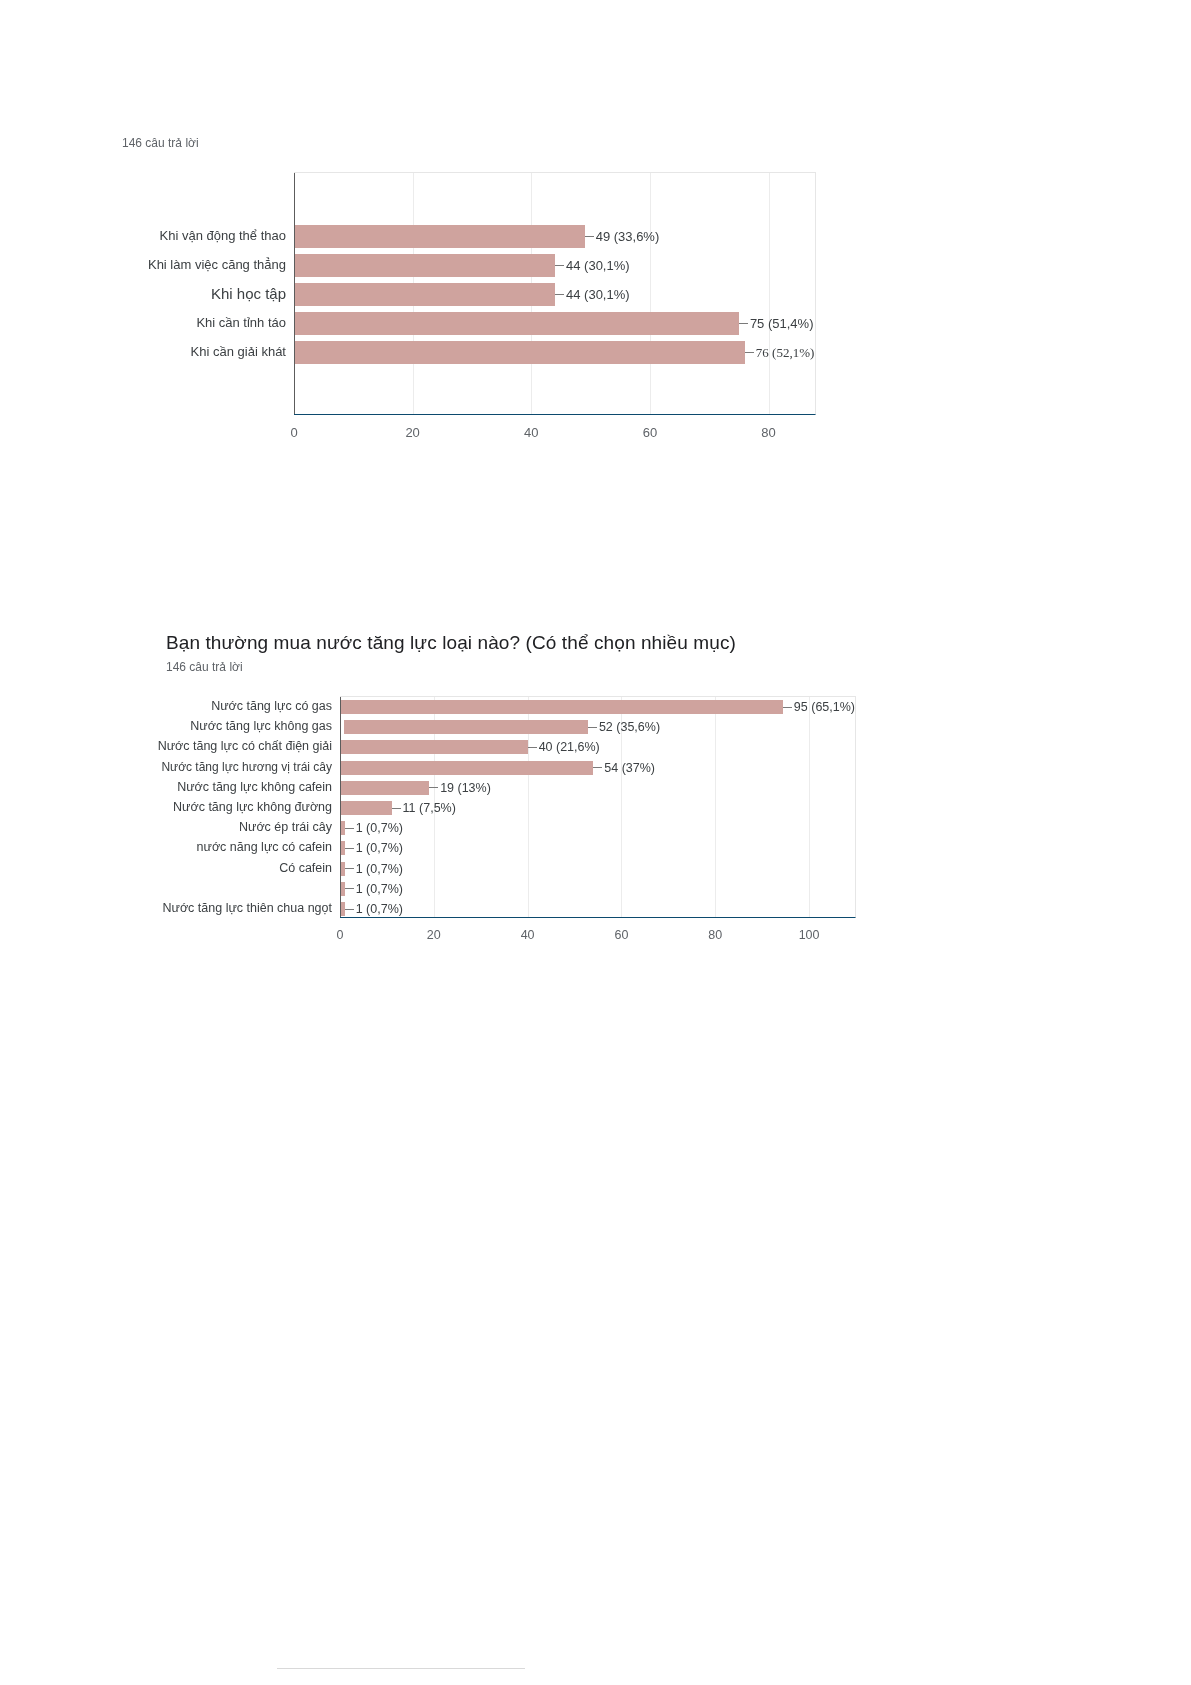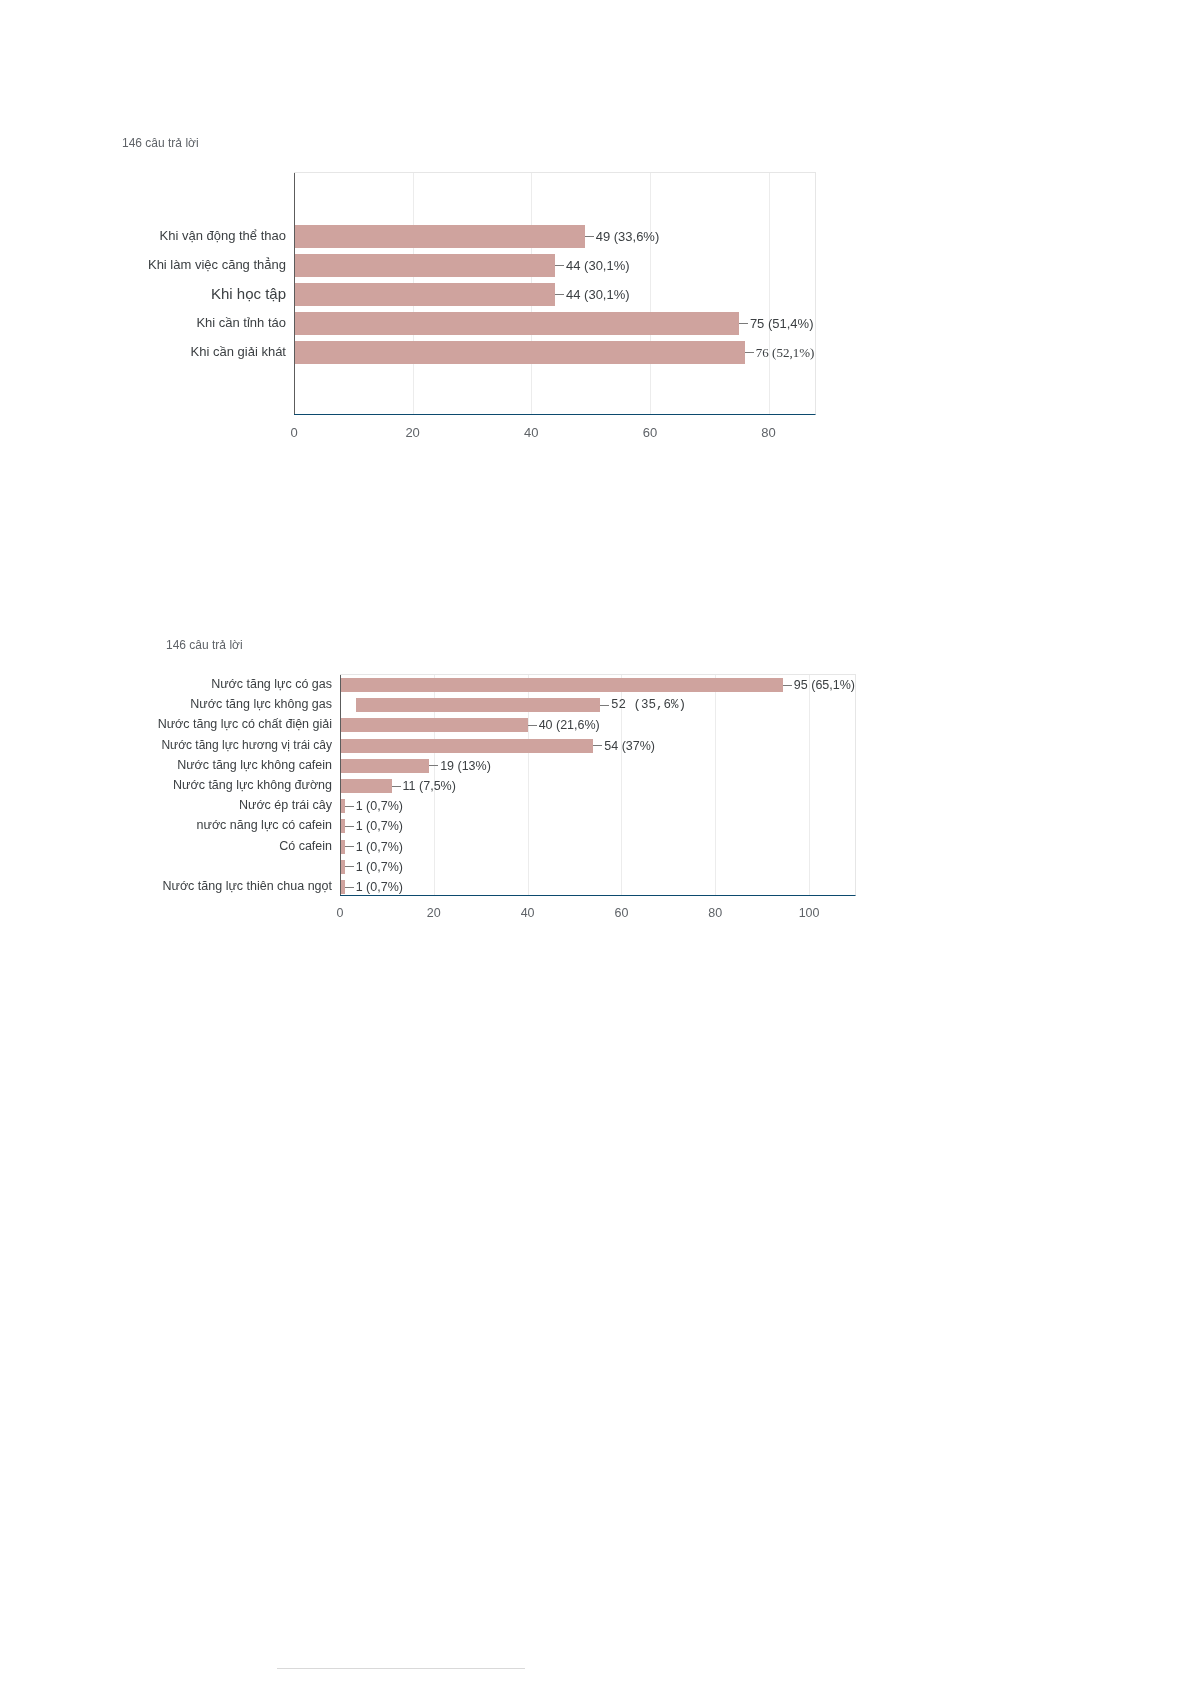--- a/index.html
+++ b/index.html
@@ -188,20 +188,21 @@
         <div class="xtick" style="left: 0px; font-size: 13px;">0</div>
         <div class="xtick" style="left: 118.636px; font-size: 13px;">20</div>
         <div class="xtick" style="left: 237.273px; font-size: 13px;">40</div>
         <div class="xtick" style="left: 355.909px; font-size: 13px;">60</div>
         <div class="xtick" style="left: 474.545px; font-size: 13px;">80</div>
       </div>
   </div>
 </div>
 
 <div class="chart-block" id="block-1" style="left:166px; top:632px;">
+  <div class="chart-title">Bạn thường mua nước tăng lực loại nào? (Có thể chọn nhiều mục)</div>
   <div class="chart-subtitle">146 câu trả lời</div>
 
   <div class="plot-wrap" id="wrap-1" style="margin-top: 22px; height: 256px;">
     <div class="ylabels" id="ylabels-1" style="left: -2px; width: 168px; top: 0px;">
         <div class="ylabel" style="position: absolute; right: 0px; top: -0.0999999px; height: 20.2px; width: 100%; font-size: 12.5px;">Nước tăng lực có gas</div>
         <div class="ylabel" style="position: absolute; right: 0px; top: 20.1px; height: 20.2px; width: 100%; font-size: 12.5px;">Nước tăng lực không gas</div>
         <div class="ylabel" style="position: absolute; right: 0px; top: 40.3px; height: 20.2px; width: 100%; font-size: 12.5px;">Nước tăng lực có chất điện giải</div>
         <div class="ylabel" style="position: absolute; right: 0px; top: 60.5px; height: 20.2px; width: 100%; font-size: 12px;">Nước tăng lực hương vị trái cây</div>
         <div class="ylabel" style="position: absolute; right: 0px; top: 80.7px; height: 20.2px; width: 100%; font-size: 12.5px;">Nước tăng lực không cafein</div>
         <div class="ylabel" style="position: absolute; right: 0px; top: 100.9px; height: 20.2px; width: 100%; font-size: 12.5px;">Nước tăng lực không đường</div>
@@ -218,21 +219,21 @@
         <div class="gridline" style="left: 375.273px;"></div>
         <div class="gridline" style="left: 469.091px;"></div>
         <div class="axis-line"></div>
         <div class="row" style="position: absolute; left: 0px; top: 3px; height: 14px; width: 100%;">
           <div class="bar" style="width: 445.636px; background: rgb(207, 163, 158);"></div>
           <div class="bar-callout" style="font-size: 12.5px;">
             <span class="leader"></span>
             <span>95 (65,1%)</span>
           </div>
         </div>
-        <div class="row" style="position: absolute; left: 16px; top: 23.2px; height: 14px; width: 100%; font-family: Liberation Mono, monospace;">
+        <div class="row" style="position: absolute; left: 4px; top: 23.2px; height: 14px; width: 100%;">
           <div class="bar" style="width: 243.927px; background: rgb(207, 163, 158);"></div>
           <div class="bar-callout" style="font-size: 12.5px;">
             <span class="leader"></span>
             <span>52 (35,6%)</span>
           </div>
         </div>
         <div class="row" style="position: absolute; left: 0px; top: 43.4px; height: 14px; width: 100%;">
           <div class="bar" style="width: 187.636px; background: rgb(207, 163, 158);"></div>
           <div class="bar-callout" style="font-size: 12.5px;">
             <span class="leader"></span>

